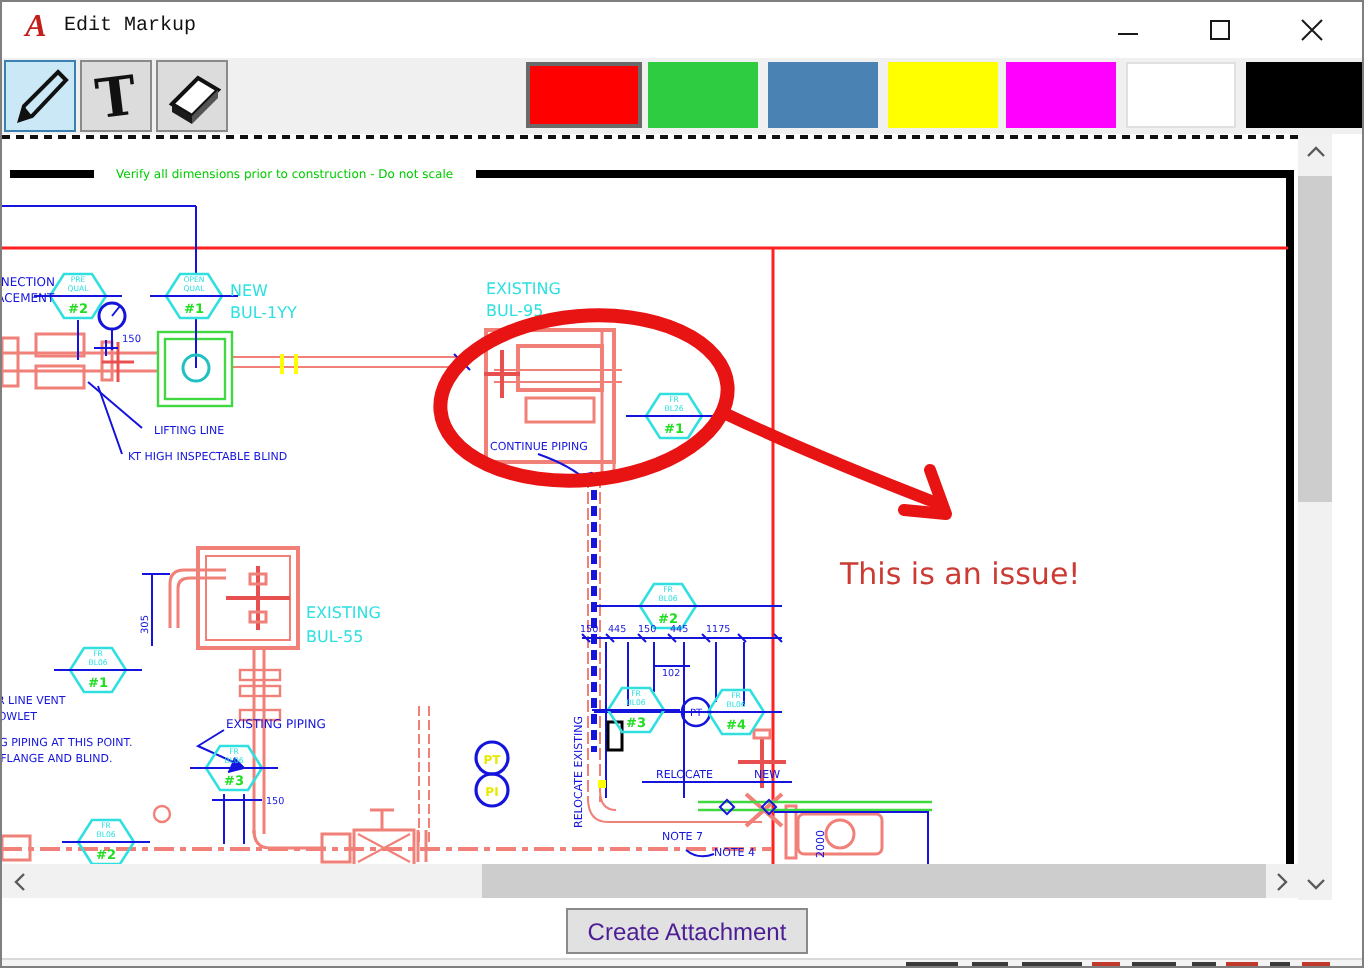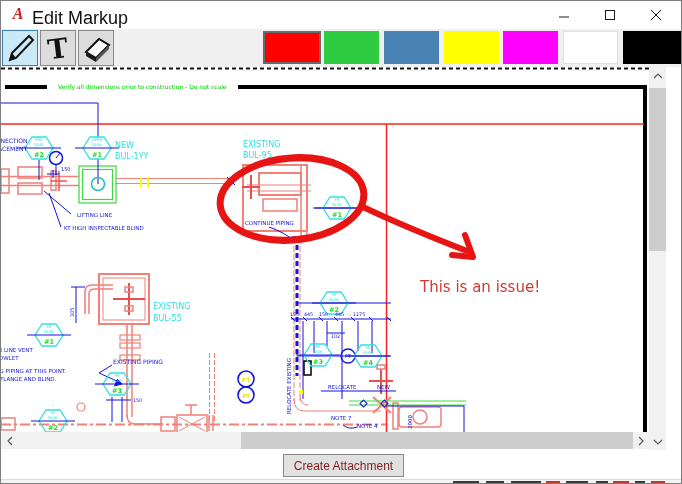--- a/index.html
+++ b/index.html
@@ -1,37 +1,37 @@
 <!DOCTYPE html>
 <html><head>
 <meta charset="utf-8">
 <style>
   html,body{margin:0;padding:0;background:#d0d0d0;font-family:"Liberation Sans",sans-serif;}
   #win{position:relative;width:682px;height:484px;background:#fff;border:1px solid #7f7f7f;box-sizing:border-box;overflow:hidden;}
   
   #titlebar{position:absolute;left:0;top:0;width:100%;height:28px;background:#fff;}
   #applogo{position:absolute;left:8px;top:4px;width:18px;height:19px;font:bold 16px "Liberation Serif",serif;color:#c21e1a;font-style:italic;text-align:center;}
-  #title{position:absolute;left:31px;top:7px;font-size:18px;color:#111;}
+  #title{position:absolute;left:31px;top:7px;font-size:10px;color:#111;font-family:Liberation Mono, monospace;}
   .cap{position:absolute;top:0;width:34px;height:28px;display:flex;align-items:center;justify-content:center;}
   
   #toolbar{position:absolute;left:0;top:28px;width:100%;height:38px;background:#f0f0f0;}
   .tool{position:absolute;top:1px;width:36px;height:36px;background:#dcdcdc;border:1px solid #8a8a8a;box-sizing:border-box;}
   .tool.sel{background:#cbe8f6;border-color:#3c7fb1;}
   #swatches{position:absolute;left:0;top:0;width:100%;height:38px;}
   .swatch{position:absolute;top:2px;height:33px;box-sizing:border-box;}
   .swatch.sel{border:2px solid #6a6a6a;}
   
   #canvas{position:absolute;left:0;top:66px;width:665px;height:383px;background:#fff;}
   #drawing{position:absolute;left:0;top:0;}
   .sb{position:absolute;background:#f1f1f1;}
   .sb-thumb{position:absolute;background:#cdcdcd;}
   .sb-btn{position:absolute;width:17px;height:17px;display:flex;align-items:center;justify-content:center;}
   
   #footer{position:absolute;left:0;top:449px;width:100%;height:29px;background:#fff;}
-  #create-btn{position:absolute;left:282px;top:4px;width:121px;height:23px;background:#e1e1e1;border:1px solid #8a8a8a;font-size:12px;color:#7f1d1d;font-family:"Liberation Sans",sans-serif;}
+  #create-btn{position:absolute;left:282px;top:4px;width:121px;height:23px;background:#e1e1e1;border:1px solid #8a8a8a;font-size:12px;color:#4c1d95;font-family:"Liberation Sans",sans-serif;}
   #sliver{position:absolute;left:0;top:478px;width:100%;height:6px;background:#f3f3f3;border-top:1px solid #d9d9d9;}
   .mark{position:absolute;top:1px;height:3px;background:#3a3a3a;}
   .mark.red{background:#c0392b;}
   
   text{font-family:"DejaVu Sans",sans-serif;}
   .g{fill:#00cc00;} .cy{fill:#2ee0e0;} .b{fill:#1414dc;} .y{fill:#e8e800;font-weight:bold;} .gr{fill:#22dd22;font-weight:bold;}
 </style>
 </head>
 <body>
 

